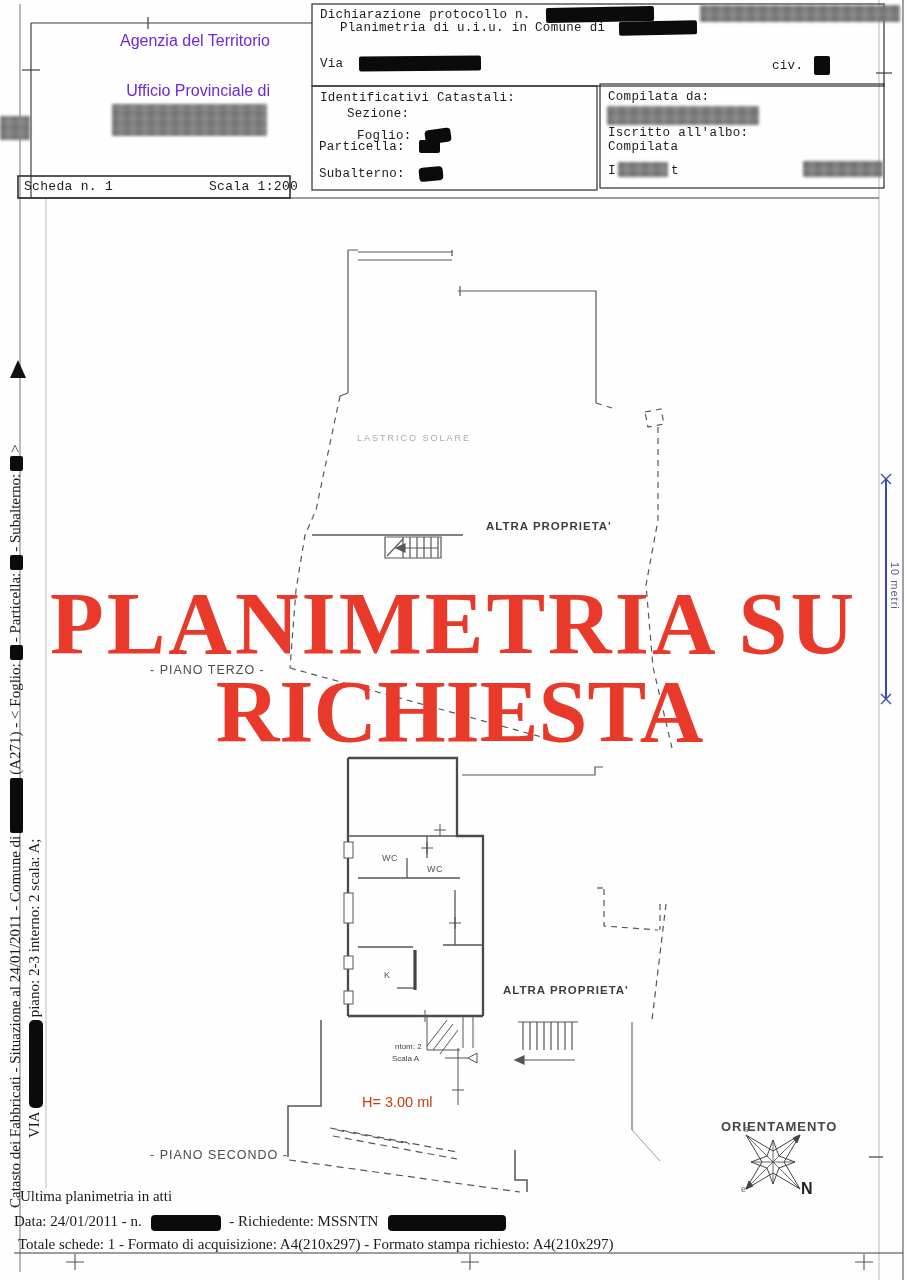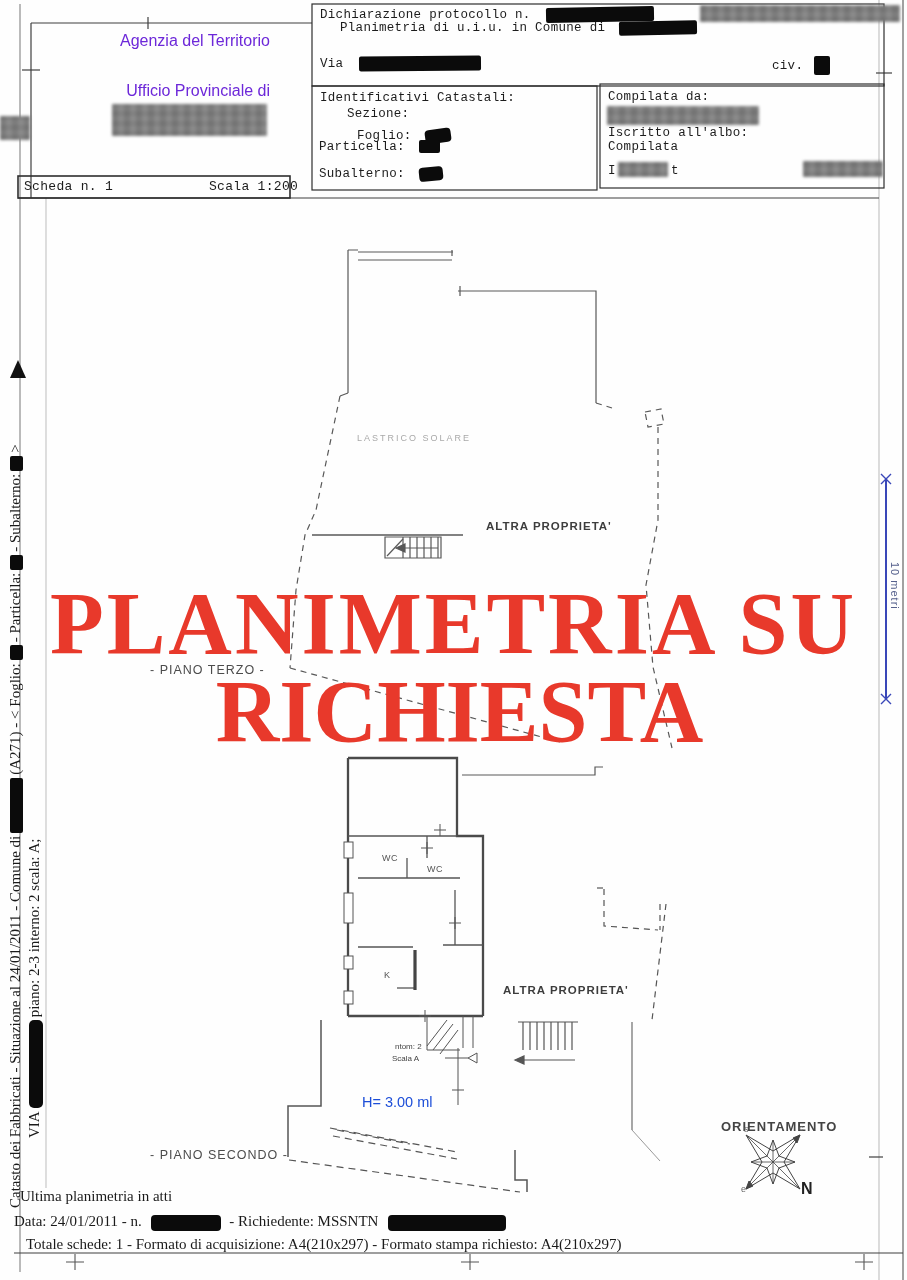--- a/index.html
+++ b/index.html
@@ -229,21 +229,21 @@
 
   <div class="abs faint" style="left:357px;top:433px;font-size:9px;letter-spacing:2px;">LASTRICO SOLARE</div>
   <div class="abs plan-label" style="left:486px;top:520px;font-size:11.5px;">ALTRA PROPRIETA'</div>
   <div class="abs" style="left:150px;top:663px;font-size:12.5px;color:#4c4c4c;letter-spacing:1px;">- PIANO TERZO -</div>
   <div class="abs" style="left:382px;top:853px;font-size:9px;color:#555;letter-spacing:.5px;">WC</div>
   <div class="abs" style="left:427px;top:864px;font-size:9px;color:#555;letter-spacing:.5px;">WC</div>
   <div class="abs" style="left:384px;top:970px;font-size:9px;color:#555;">K</div>
   <div class="abs plan-label" style="left:503px;top:984px;font-size:11.5px;">ALTRA PROPRIETA'</div>
   <div class="abs" style="left:395px;top:1042px;font-size:8px;color:#444;">ntom: 2</div>
   <div class="abs" style="left:392px;top:1054px;font-size:8px;color:#444;">Scala A</div>
-  <div class="abs" style="left:362px;top:1094px;font-size:14.5px;color:#1d4ed8;">H= 3.00 ml</div>
+  <div class="abs" style="left:362px;top:1094px;font-size:14.5px;color:#c2410c;">H= 3.00 ml</div>
   <div class="abs" style="left:150px;top:1148px;font-size:12.5px;color:#4c4c4c;letter-spacing:1px;">- PIANO SECONDO -</div>
 
   <div class="abs" style="left:721px;top:1119px;font-size:13px;color:#444;letter-spacing:1px;font-weight:bold;">ORIENTAMENTO</div>
   <div class="abs" style="left:744px;top:1124px;font-size:9px;color:#666;">s</div>
   <div class="abs" style="left:799px;top:1123px;font-size:9px;color:#666;">c</div>
   <div class="abs" style="left:741px;top:1184px;font-size:9px;color:#666;">e</div>
   <div class="abs" style="left:801px;top:1180px;font-size:16px;color:#222;font-weight:bold;">N</div>
 
   <div class="abs scalebar-label" style="left:901px;top:562px;">10 metri</div>
 
@@ -259,15 +259,15 @@
     </div>
   </div>
 
   <div class="abs serif" style="left:20px;top:1188px;">Ultima planimetria in atti</div>
   <div class="abs serif" style="left:14px;top:1213px;">
     <span>Data: 24/01/2011 - n.</span>
     <span class="redact" style="width:70px;height:16px;margin:0 5px;border-radius:4px;"></span>
     <span>- Richiedente: MSSNTN</span>
     <span class="redact" style="width:118px;height:16px;margin-left:6px;border-radius:4px;"></span>
   </div>
-  <div class="abs serif" style="left:26px;top:1236px;">Totale schede: 1 - Formato di acquisizione: A4(210x297)  - Formato stampa richiesto: A4(210x297)</div>
+  <div class="abs serif" style="left:18px;top:1236px;">Totale schede: 1 - Formato di acquisizione: A4(210x297)  - Formato stampa richiesto: A4(210x297)</div>
 
 </div>
 
 </body></html>

